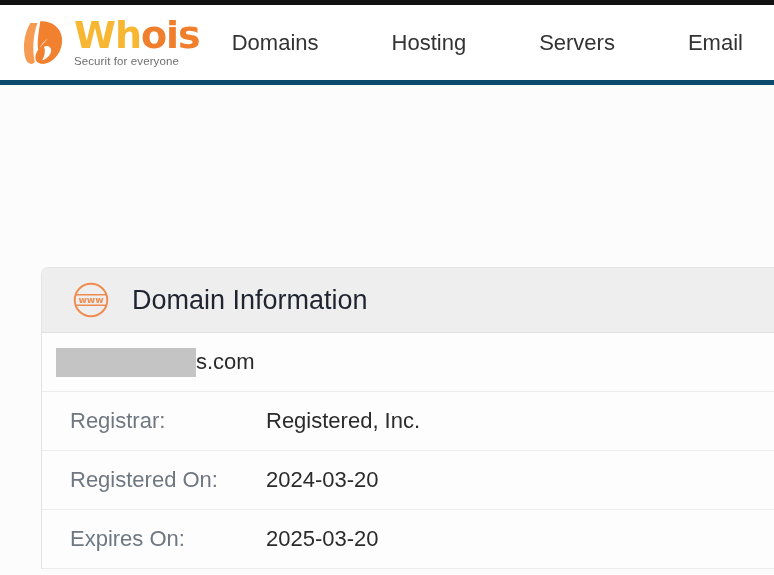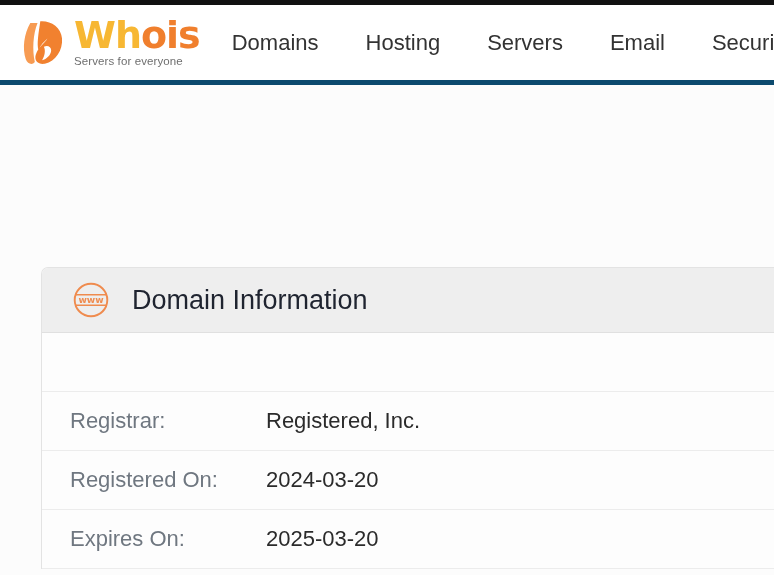--- a/index.html
+++ b/index.html
@@ -68,21 +68,21 @@
     font-size: 11.5px;
     color: #6f6f6f;
     margin-top: 3px;
     letter-spacing: 0.1px;
     font-family: "Liberation Sans", sans-serif;
   }
 
   .main-nav {
     display: flex;
     align-items: center;
-    gap: 47px;
+    gap: 73px;
     white-space: nowrap;
     flex: 1 1 auto;
     overflow: hidden;
   }
   .nav-item {
     font-size: 22px;
     color: #333333;
     text-decoration: none;
     cursor: pointer;
     font-family: "Liberation Sans", sans-serif;
@@ -193,21 +193,21 @@
   <a class="logo" href="#">
     <span class="logo-mark">
       <svg viewBox="0 0 64 64" width="58" height="58" xmlns="http://www.w3.org/2000/svg">
         <path d="M18 10 C11 22, 9 38, 13 50 C15 55, 20 57, 23 53 C20 40, 21 22, 26 10 Z" fill="#f79b52"></path>
         <path d="M29 8 C40 7, 52 14, 53 27 C54 40, 46 52, 34 55 C27 56, 22 52, 24 45 C27 36, 33 33, 37 27 C34 30, 29 34, 27 40 C25 33, 27 22, 29 8 Z" fill="#f1812f"></path>
         <path d="M33 36 C37 34, 41 36, 41 40 C41 45, 36 50, 31 51 C34 46, 35 40, 33 36 Z" fill="#ffffff"></path>
       </svg>
     </span>
     <span class="logo-text-wrap">
       <span class="logo-word"><span class="c1">Wh</span><span class="c2">ois</span></span>
-      <span class="logo-tag">Servers for everyone</span>
+      <span class="logo-tag">Securit for everyone</span>
     </span>
   </a>
 
   <nav class="main-nav">
     <a class="nav-item" href="#">Domains</a>
     <a class="nav-item" href="#">Hosting</a>
     <a class="nav-item" href="#">Servers</a>
     <a class="nav-item" href="#">Email</a>
     <a class="nav-item" href="#">Securit</a>
   </nav>
@@ -227,20 +227,24 @@
           <line x1="8" y1="29.5" x2="40" y2="29.5" stroke="#ef8b4e" stroke-width="1.6"></line>
           <text x="24" y="27.6" text-anchor="middle" font-family="DejaVu Sans, sans-serif" font-size="9.5" font-weight="bold" fill="#ef8b4e">www</text>
         </svg>
       </span>
       <span class="card-title">Domain Information</span>
     </div>
 
     <div class="card-body">
 
       <div class="info-row">
+        <span class="info-value">
+          <span class="redaction redaction-row"></span>
+            <span>s.com</span>
+        </span>
       </div>
 
       <div class="info-row">
         <span class="info-label">Registrar:</span>
         <span class="info-value">Registered, Inc.</span>
       </div>
 
       <div class="info-row">
         <span class="info-label">Registered On:</span>
         <span class="info-value">2024-03-20</span>

